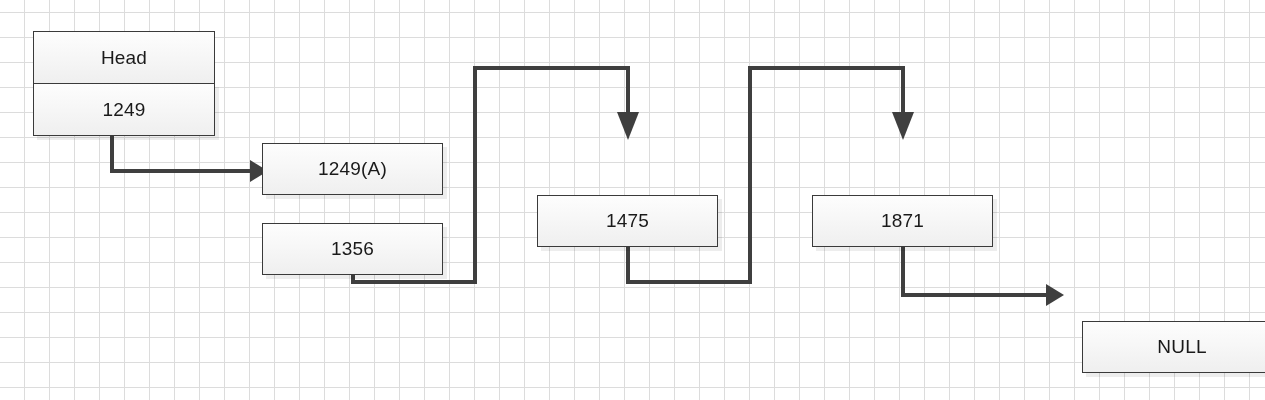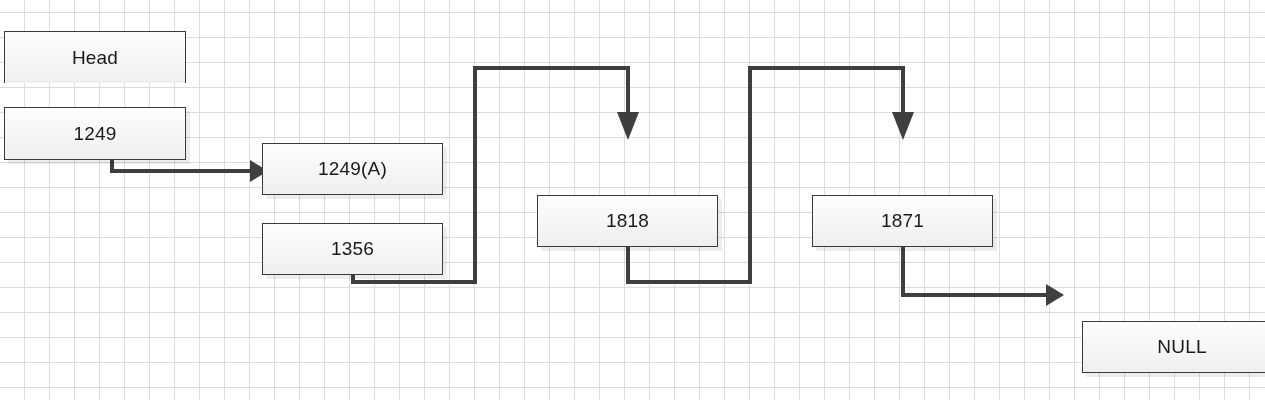--- a/index.html
+++ b/index.html
@@ -65,30 +65,30 @@
         <path d="M 353 247 L 353 282 L 475 282 L 475 68 L 628 68 L 628 112" stroke="#3f3f3f" fill="none"></path>
         <path d="M 617 112 L 639 112 L 628 140 Z" fill="#3f3f3f" stroke="none"></path>
         <path d="M 628 247 L 628 282 L 750 282 L 750 68 L 903 68 L 903 112" stroke="#3f3f3f" fill="none"></path>
         <path d="M 892 112 L 914 112 L 903 140 Z" fill="#3f3f3f" stroke="none"></path>
         <path d="M 903 247 L 903 295 L 1046 295" stroke="#3f3f3f" fill="none"></path>
         <path d="M 1046 284 L 1046 306 L 1064 295 Z" fill="#3f3f3f" stroke="none"></path>
       </g>
   </svg>
 
   <div id="node-layer">
-      <div class="node" style="left: 4px; top: 31px; width: 182px; height: 83px; text-align: center;">
+      <div class="node" style="left: 33px; top: 31px; width: 182px; height: 83px; text-align: center;">
         <div class="cell joined-top" style="left: 0px; top: 0px; width: 182px; height: 52px;">Head</div>
-        <div class="cell joined-bottom" style="left: 0px; top: 52px; width: 182px; height: 53px; margin-top: 24px;">1249</div>
+        <div class="cell joined-bottom" style="left: 0px; top: 52px; width: 182px; height: 53px;">1249</div>
       </div>
       <div class="node" style="left: 262px; top: 143px; width: 181px; height: 104px; border-radius: 19px;">
         <div class="cell" style="left: 0px; top: 0px; width: 181px; height: 52px;">1249(A)</div>
         <div class="cell" style="left: 0px; top: 52px; width: 181px; height: 52px; margin-top: 28px;">1356</div>
       </div>
       <div class="node" style="left: 537px; top: 143px; width: 181px; height: 104px;">
-        <div class="cell" style="left: 0px; top: 52px; width: 181px; height: 52px;">1818</div>
+        <div class="cell" style="left: 0px; top: 52px; width: 181px; height: 52px;">1475</div>
       </div>
       <div class="node" style="left: 812px; top: 143px; width: 181px; height: 104px;">
         <div class="cell joined-bottom" style="left: 0px; top: 52px; width: 181px; height: 52px;">1871</div>
       </div>
       <div class="node" style="left: 1058px; top: 270px; width: 180px; height: 103px;">
         <div class="cell" style="left: 0px; top: 51px; width: 200px; height: 52px; margin-left: 24px;">NULL</div>
       </div>
     </div>
 
 </div>

